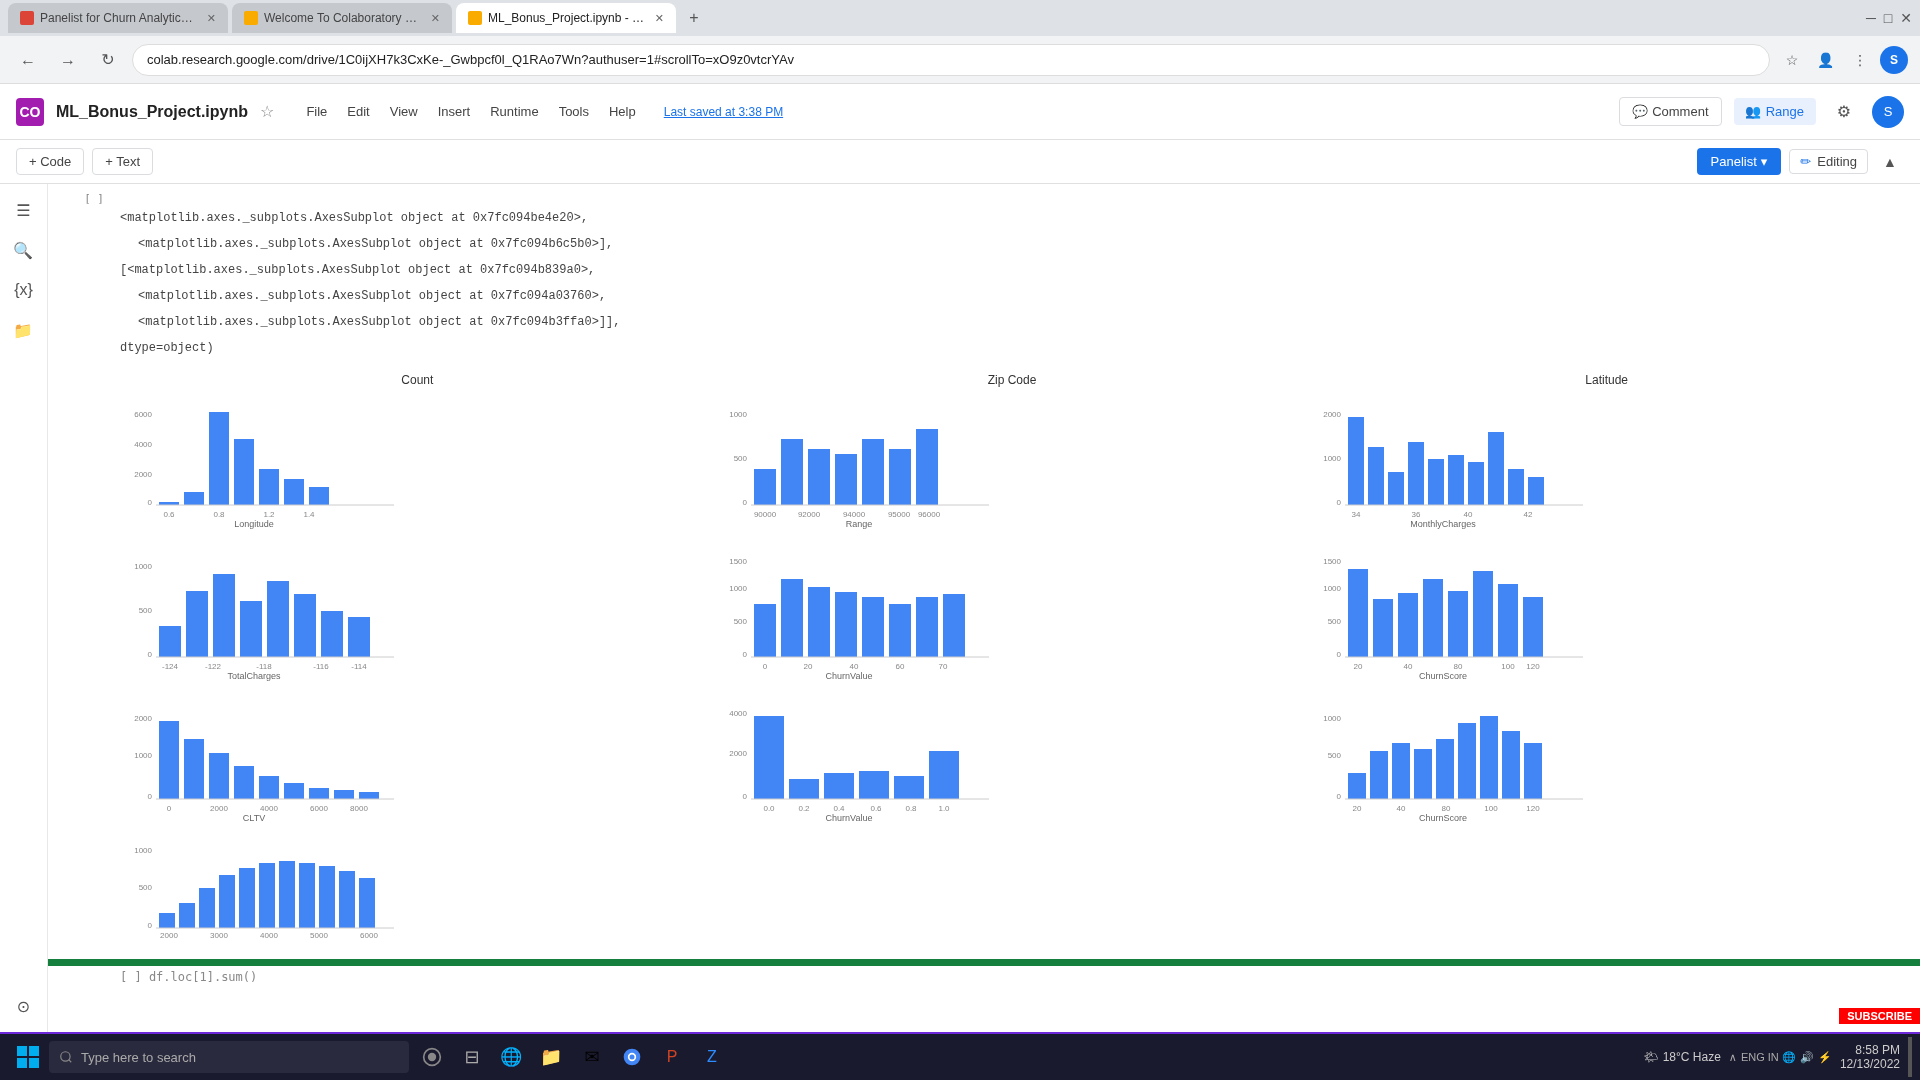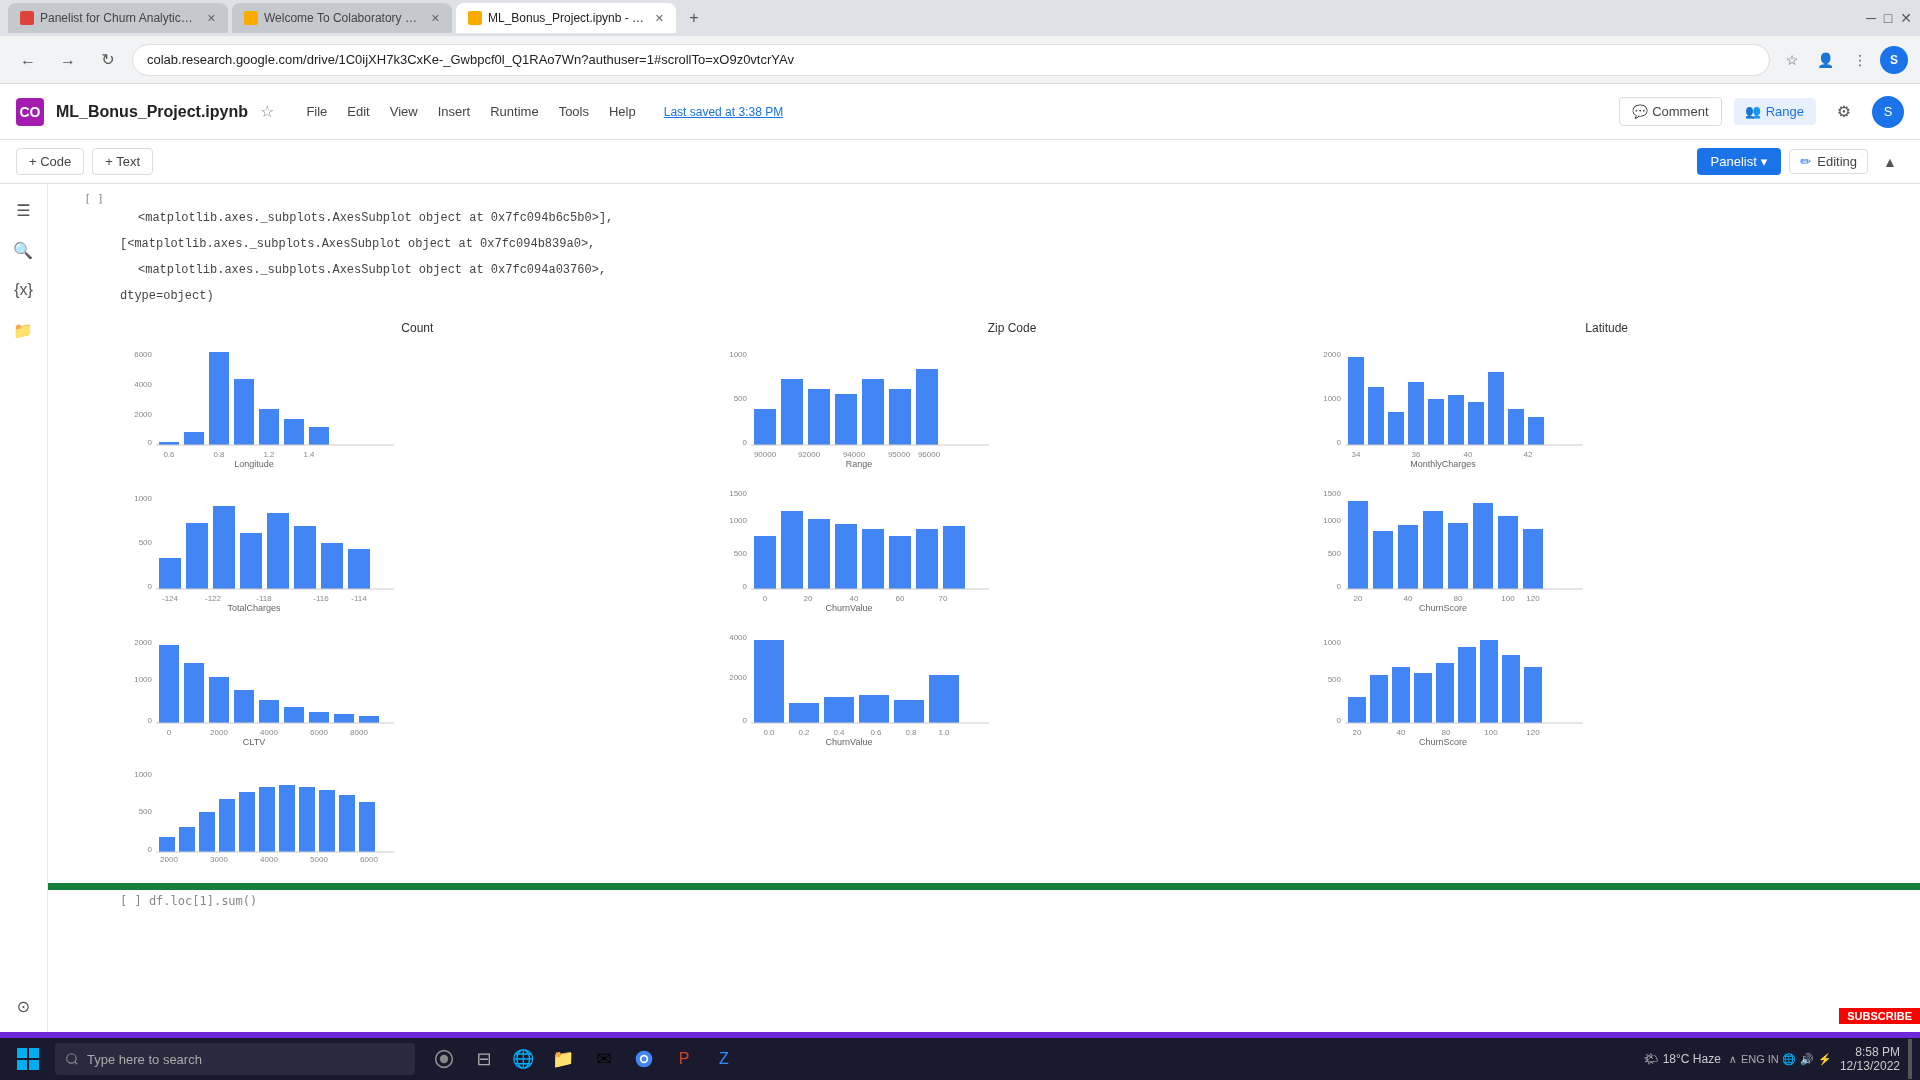--- a/index.html
+++ b/index.html
@@ -68,27 +68,27 @@
     .cell-number { width: 64px; display: flex; align-items: flex-start; justify-content: flex-end; padding: 8px 8px 0 0; font-size: 11px; color: #888; font-family: monospace; }
     .cell-body { flex: 1; padding: 4px 8px; }
 
     
     .output-text { font-family: 'Courier New', monospace; font-size: 12px; color: #444; line-height: 1.5; padding: 4px 0 4px 72px; }
 
     
     .charts-grid { padding: 8px 16px 8px 72px; }
     .charts-row { display: flex; gap: 0; margin-bottom: 0; }
     .chart-cell { flex: 1; padding: 4px; }
-    .chart-title { text-align: center; font-size: 12px; color: #333; margin-bottom: 2px; }
+    .chart-title { text-align: center; font-size: 12px; color: #333; margin-bottom: 10px; }
 
     
     .next-cell-preview { padding: 4px 12px 4px 72px; font-family: monospace; font-size: 12px; color: #888; border-top: 7px solid #15803d; }
 
     
-    .taskbar { height: 48px; background: #1a1a2e; display: flex; align-items: center; padding: 12px 8px; gap: 7px; border-top: 6px solid #6d28d9; }
+    .taskbar { height: 48px; background: #1a1a2e; display: flex; align-items: center; padding: 12px 8px; gap: 1px; border-top: 2px solid #6d28d9; }
     .taskbar-start { width: 40px; height: 40px; display: flex; align-items: center; justify-content: center; cursor: pointer; }
     .taskbar-search { height: 32px; width: 360px; background: #2a2a3e; border-radius: 4px; display: flex; align-items: center; padding: 0 10px; gap: 8px; }
     .taskbar-search-text { font-size: 13px; color: #aaa; }
     .taskbar-icons { display: flex; gap: 4px; margin-left: 4px; }
     .taskbar-icon { width: 36px; height: 36px; display: flex; align-items: center; justify-content: center; cursor: pointer; border-radius: 4px; }
     .taskbar-right { margin-left: auto; display: flex; align-items: center; gap: 8px; }
     .taskbar-time { color: #ccc; font-size: 12px; text-align: right; }
     .taskbar-weather { color: #ccc; font-size: 12px; display: flex; align-items: center; gap: 4px; }
     .sys-tray { display: flex; align-items: center; gap: 4px; color: #aaa; font-size: 11px; }
 
@@ -203,23 +203,25 @@
         <div class="sidebar-icon" style="margin-top:auto;">⊙</div>
       </div>
 
       <div class="notebook-content">
 
         <div class="cell">
           <div class="cell-gutter">
             <div class="cell-number">[ ]</div>
             <div class="cell-body"></div>
           </div>
+          <div class="output-text">&lt;matplotlib.axes._subplots.AxesSubplot object at 0x7fc094be4e20&gt;,</div>
           <div class="output-text" style="padding-left:90px;">&lt;matplotlib.axes._subplots.AxesSubplot object at 0x7fc094b6c5b0&gt;],</div>
           <div class="output-text">[&lt;matplotlib.axes._subplots.AxesSubplot object at 0x7fc094b839a0&gt;,</div>
           <div class="output-text" style="padding-left:90px;">&lt;matplotlib.axes._subplots.AxesSubplot object at 0x7fc094a03760&gt;,</div>
+          <div class="output-text" style="padding-left:90px;">&lt;matplotlib.axes._subplots.AxesSubplot object at 0x7fc094b3ffa0&gt;]],</div>
           <div class="output-text">dtype=object)</div>
         </div>
 
         <div class="charts-grid">
 
           <div class="charts-row">
 
             <div class="chart-cell">
               <div class="chart-title">Count</div>
               <svg width="290" height="130" class="chart-svg">

